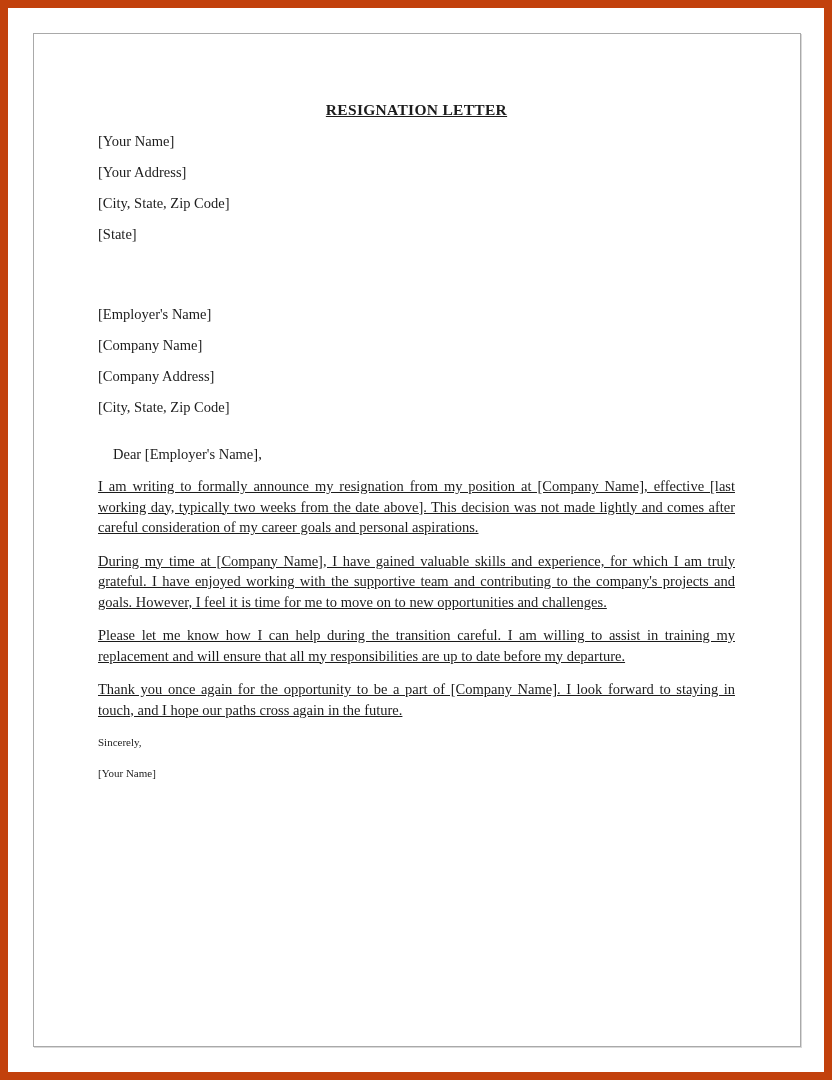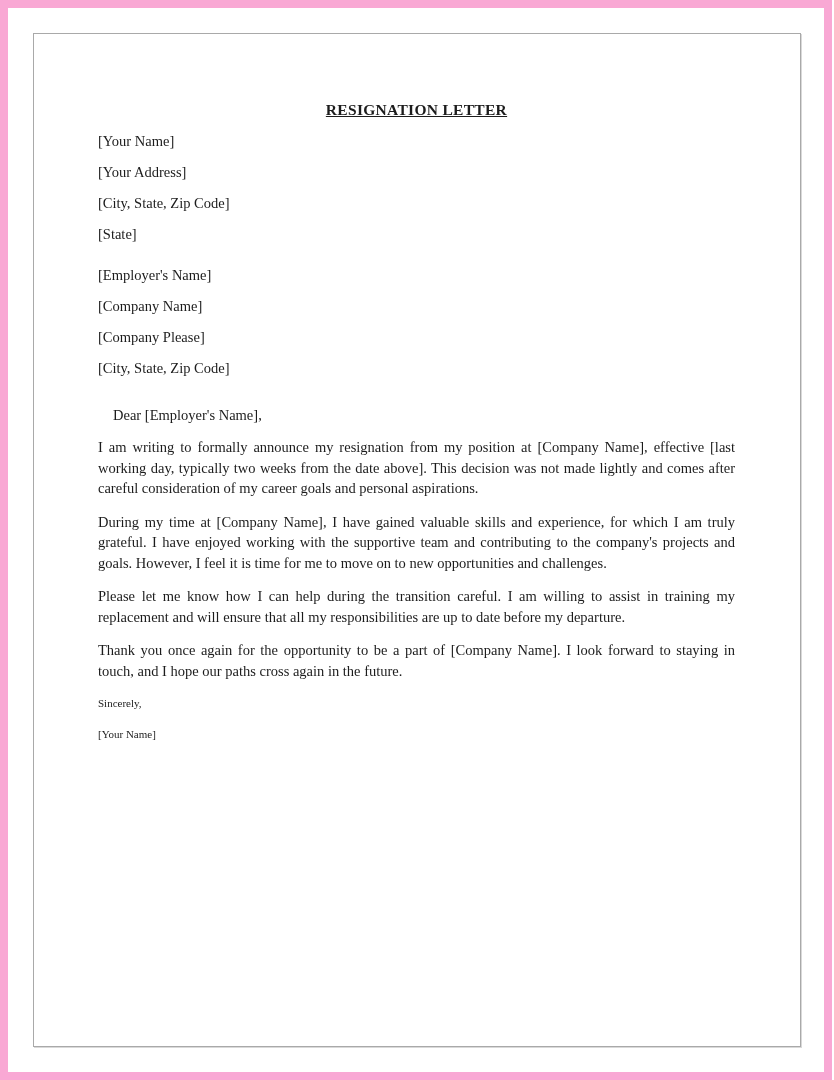--- a/index.html
+++ b/index.html
@@ -4,21 +4,21 @@
 <style>
   * { margin: 0; padding: 0; box-sizing: border-box; }
   html, body {
     width: 834px;
     background: #ffffff;
     font-family: "Liberation Serif", "DejaVu Serif", serif;
   }
   .frame {
     width: 832px;
     height: 1080px;
-    border: 8px solid #f9a8d4;
+    border: 8px solid #c2410c;
     background: #ffffff;
   }
   .page {
     margin: 25px;
     width: 768px;
     height: 1014px;
     background: #ffffff;
     border: 1px solid #a9a9a9;
     box-shadow: 1px 1px 0 #d9d9d9;
     padding: 66px 65px 0 64px;
@@ -32,32 +32,33 @@
     line-height: 19px;
     letter-spacing: 0.3px;
     margin: 0 0 13px 0;
   }
   .line {
     font-size: 14.5px;
     line-height: 18px;
     margin: 0 0 13px 0;
   }
   .recipient-block {
-    margin-top: 23px;
+    margin-top: 62px;
   }
   .salutation {
     font-size: 14.5px;
     line-height: 18px;
     margin: 29px 0 13px 15px;
   }
   .para {
     font-size: 14.5px;
     line-height: 20.5px;
     text-align: justify;
     margin: 0 0 13px 0;
+    text-decoration: underline;
   }
   .closing, .signature {
     font-size: 11px;
     line-height: 18px;
     margin: 0 0 13px 0;
   }
 </style>
 </head>
 <body>
 
@@ -69,21 +70,21 @@
     <div class="sender-block">
       <p class="line">[Your Name]</p>
       <p class="line">[Your Address]</p>
       <p class="line">[City, State, Zip Code]</p>
       <p class="line">[State]</p>
     </div>
 
     <div class="recipient-block">
       <p class="line">[Employer's Name]</p>
       <p class="line">[Company Name]</p>
-      <p class="line">[Company Please]</p>
+      <p class="line">[Company Address]</p>
       <p class="line">[City, State, Zip Code]</p>
     </div>
 
     <p class="salutation">Dear [Employer's Name],</p>
 
     <p class="para">I am writing to formally announce my resignation from my position at [Company Name], effective [last working day, typically two weeks from the date above]. This decision was not made lightly and comes after careful consideration of my career goals and personal aspirations.</p>
     <p class="para">During my time at [Company Name], I have gained valuable skills and experience, for which I am truly grateful. I have enjoyed working with the supportive team and contributing to the company's projects and goals. However, I feel it is time for me to move on to new opportunities and challenges.</p>
     <p class="para">Please let me know how I can help during the transition careful. I am willing to assist in training my replacement and will ensure that all my responsibilities are up to date before my departure.</p>
     <p class="para">Thank you once again for the opportunity to be a part of [Company Name]. I look forward to staying in touch, and I hope our paths cross again in the future.</p>
 

